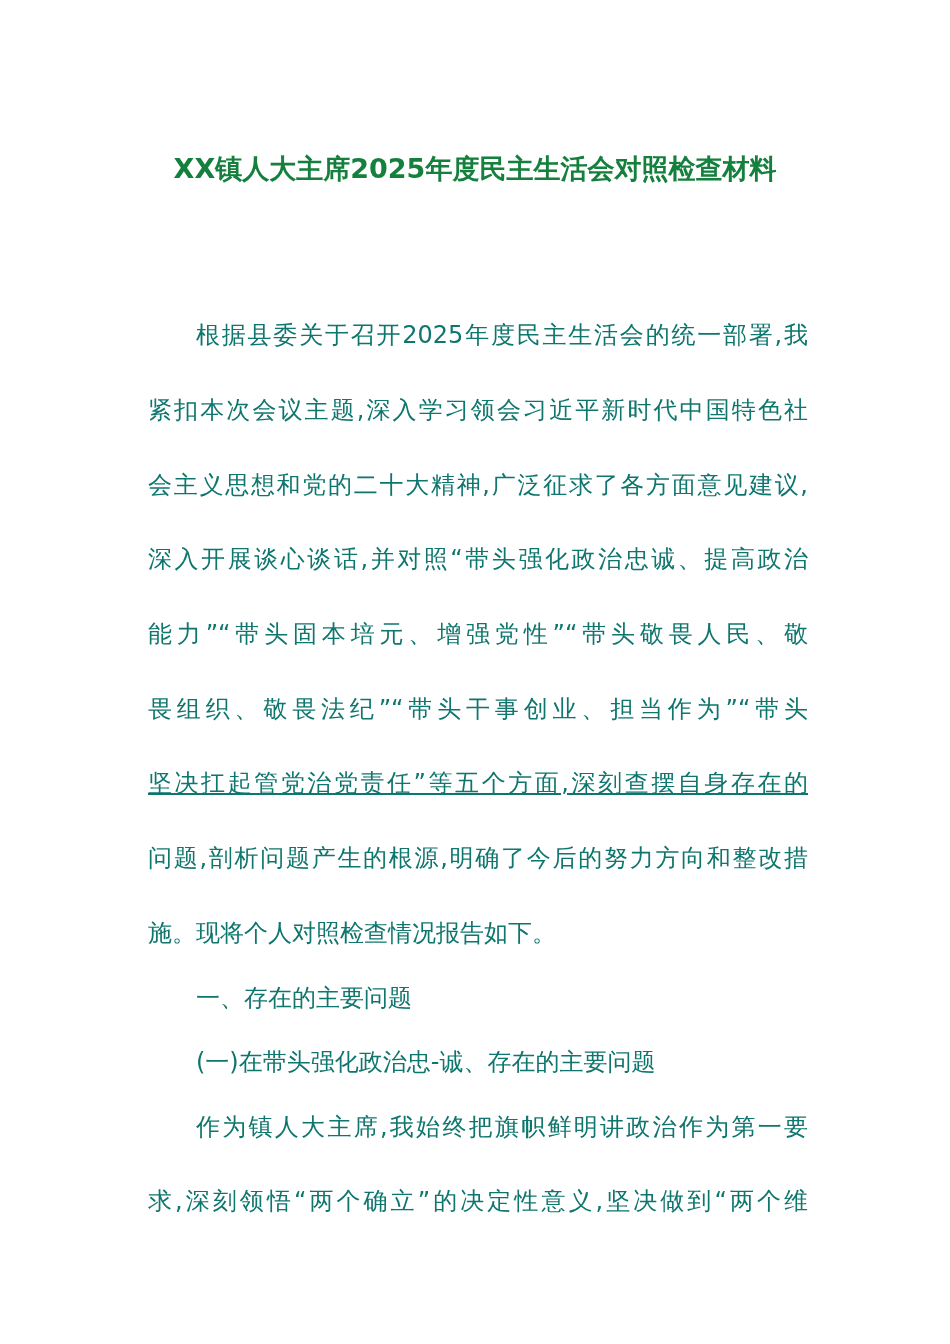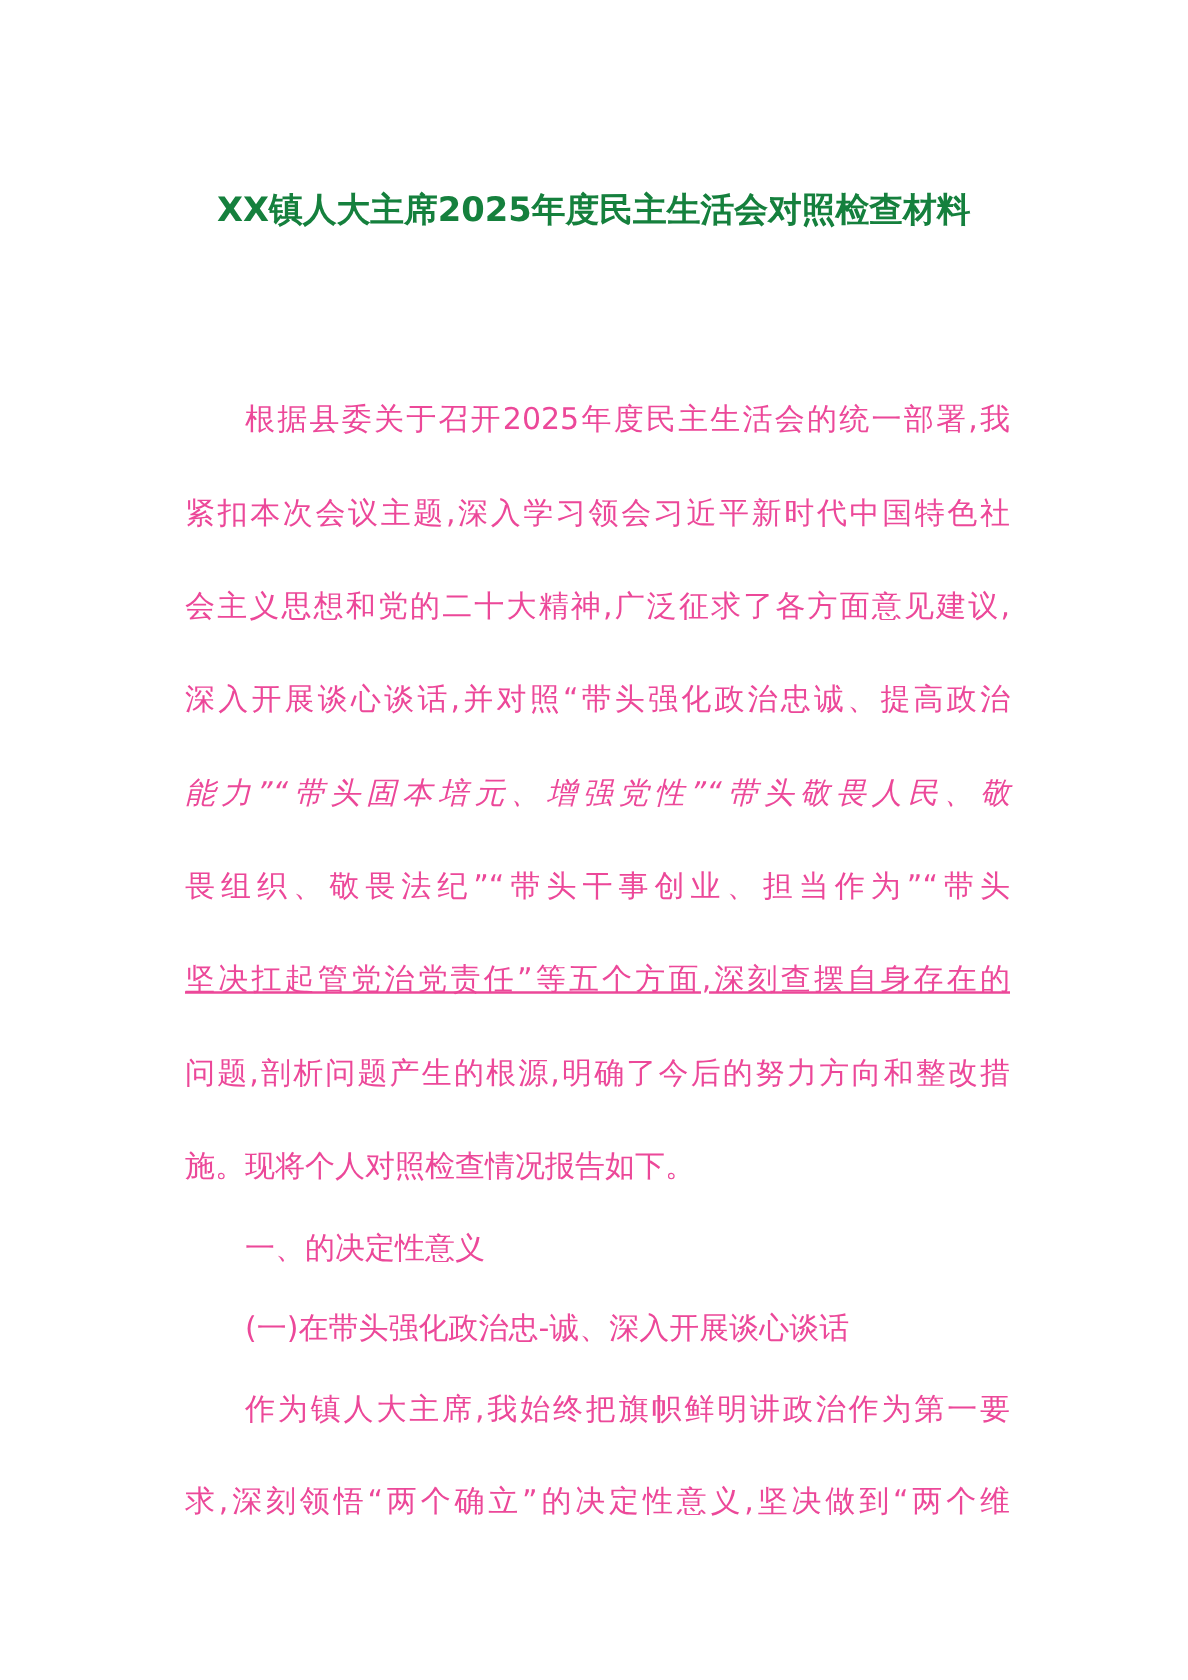--- a/index.html
+++ b/index.html
@@ -35,21 +35,21 @@
       white-space: nowrap;
     }
     .title-main { top: 152px; }
     .title-sub { top: 199px; }
     .line {
       position: absolute;
       left: 148px;
       width: 660px;
       font-size: 24px;
       line-height: 30px;
-      color: #ec4899;
+      color: #0f766e;
       white-space: nowrap;
       text-align: justify;
       text-align-last: justify;
       letter-spacing: 0px;
     }
     .line.indent {
       left: 196px;
       width: 612px;
     }
     .line.left {
@@ -62,29 +62,29 @@
 
 <div class="page">
 
   <div class="title title-main">XX镇人大主席2025年度民主生活会对照检查材料</div>
 
   <div>
     <div class="line indent" style="top:320px;">根据县委关于召开2025年度民主生活会的统一部署,我</div>
     <div class="line" style="top:395px;">紧扣本次会议主题,深入学习领会习近平新时代中国特色社</div>
     <div class="line" style="top:470px;">会主义思想和党的二十大精神,广泛征求了各方面意见建议,</div>
     <div class="line" style="top:544px;">深入开展谈心谈话,并对照“带头强化政治忠诚、提高政治</div>
-    <div class="line" style="top:619px;font-style:italic;">能力”“带头固本培元、增强党性”“带头敬畏人民、敬</div>
+    <div class="line" style="top:619px;">能力”“带头固本培元、增强党性”“带头敬畏人民、敬</div>
     <div class="line" style="top:694px;">畏组织、敬畏法纪”“带头干事创业、担当作为”“带头</div>
     <div class="line" style="top:768px;text-decoration:underline;">坚决扛起管党治党责任”等五个方面,深刻查摆自身存在的</div>
     <div class="line" style="top:843px;">问题,剖析问题产生的根源,明确了今后的努力方向和整改措</div>
     <div class="line left" style="top:918px;">施。现将个人对照检查情况报告如下。</div>
   </div>
 
-  <div class="line indent left" style="top:983px;">一、的决定性意义</div>
+  <div class="line indent left" style="top:983px;">一、存在的主要问题</div>
 
-  <div class="line indent left" style="top:1047px;">(一)在带头强化政治忠-诚、深入开展谈心谈话</div>
+  <div class="line indent left" style="top:1047px;">(一)在带头强化政治忠-诚、存在的主要问题</div>
 
   <div>
     <div class="line indent" style="top:1112px;">作为镇人大主席,我始终把旗帜鲜明讲政治作为第一要</div>
     <div class="line" style="top:1186px;">求,深刻领悟“两个确立”的决定性意义,坚决做到“两个维</div>
   </div>
 
 </div>
 
 </body></html>

